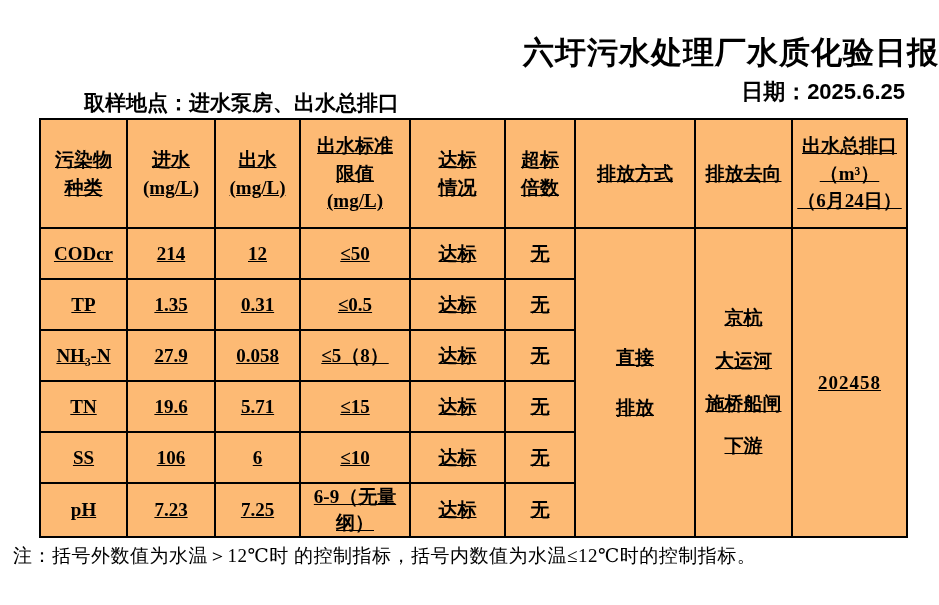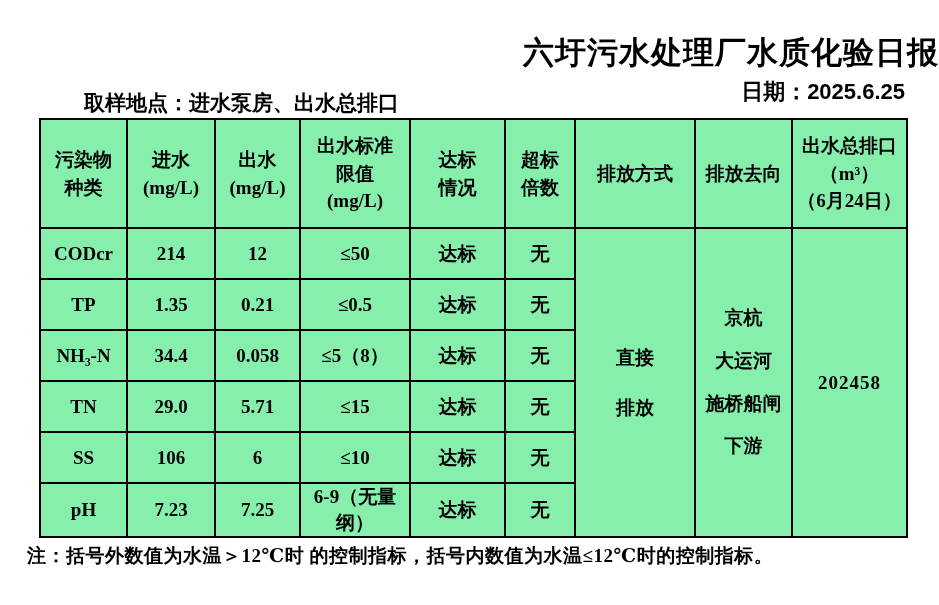--- a/index.html
+++ b/index.html
@@ -22,21 +22,22 @@
   .date {
     position:absolute; top:77px; right:34px;
     font-size:22px; font-weight:bold;
     font-family:"Liberation Sans","DejaVu Sans",sans-serif;
     margin-left:46px;
   }
 
   table.report {
     position:absolute; left:39px; top:118px;
     width:867px; border-collapse:collapse; table-layout:fixed;
-    background:#86efac;
+    background:#fdba74;
+    text-decoration:underline;
   }
   .report th, .report td {
     border:2px solid #000;
     text-align:center; vertical-align:middle;
     font-weight:bold; font-size:19px;
     white-space:pre-line; padding:0 2px;
     overflow:hidden;
   }
   .report thead tr { height:109px; }
   .report tbody tr { height:51px;margin-top:30px; }
@@ -45,22 +46,22 @@
   .limit-cell { font-size:17px; }
   .limit-small { font-size:15px;border-radius:12px; }
   .spread2 { line-height:2.6;border-radius:11px; }
   .spread4 { line-height:2.25; font-size:19px;border-radius:27px; }
   .big-num {
     font-size:33px; font-weight:normal; letter-spacing:1px;
     font-family:"Liberation Serif","DejaVu Serif",serif;
   }
 
   .note {
-    position:absolute; top:543px; left:27px;
-    font-size:19px; font-weight:bold; letter-spacing:0.5px;
+    position:absolute; top:543px; left:13px;
+    font-size:19px; font-weight:normal; letter-spacing:0.5px;
   }
 </style>
 </head>
 <body>
 
 <div class="page">
 
   <div class="title">六圩污水处理厂水质化验日报</div>
   <div class="subhead">取样地点：进水泵房、出水总排口</div>
   <div class="date">日期：2025.6.25</div>
@@ -111,36 +112,36 @@
 排放</td>
         <td rowspan="6" class="spread4">京杭
 大运河
 施桥船闸
 下游</td>
         <td rowspan="6" class="big-num">202458</td>
       </tr>
       <tr>
         <td>TP</td>
         <td>1.35</td>
-        <td>0.21</td>
+        <td>0.31</td>
         <td class="limit-cell">≤0.5</td>
         <td>达标</td>
         <td>无</td>
       </tr>
       <tr>
         <td>NH₃-N</td>
-        <td>34.4</td>
+        <td>27.9</td>
         <td>0.058</td>
         <td class="limit-cell">≤5（8）</td>
         <td>达标</td>
         <td>无</td>
       </tr>
       <tr>
         <td>TN</td>
-        <td>29.0</td>
+        <td>19.6</td>
         <td>5.71</td>
         <td class="limit-cell">≤15</td>
         <td>达标</td>
         <td>无</td>
       </tr>
       <tr>
         <td>SS</td>
         <td>106</td>
         <td>6</td>
         <td class="limit-cell">≤10</td>

